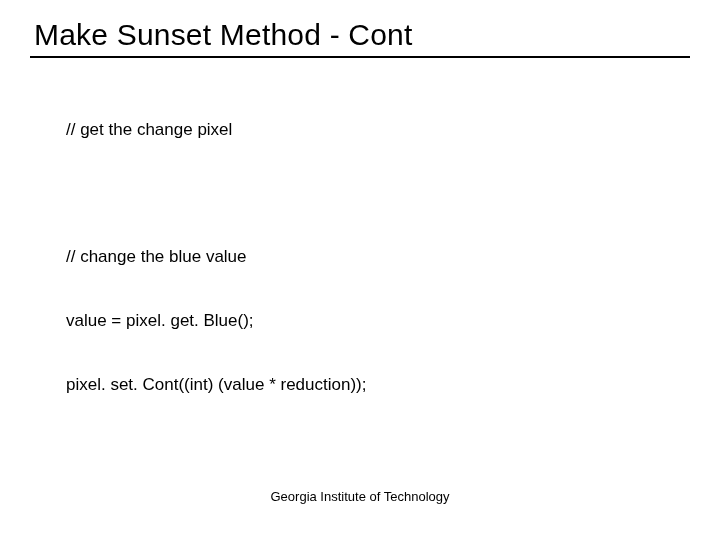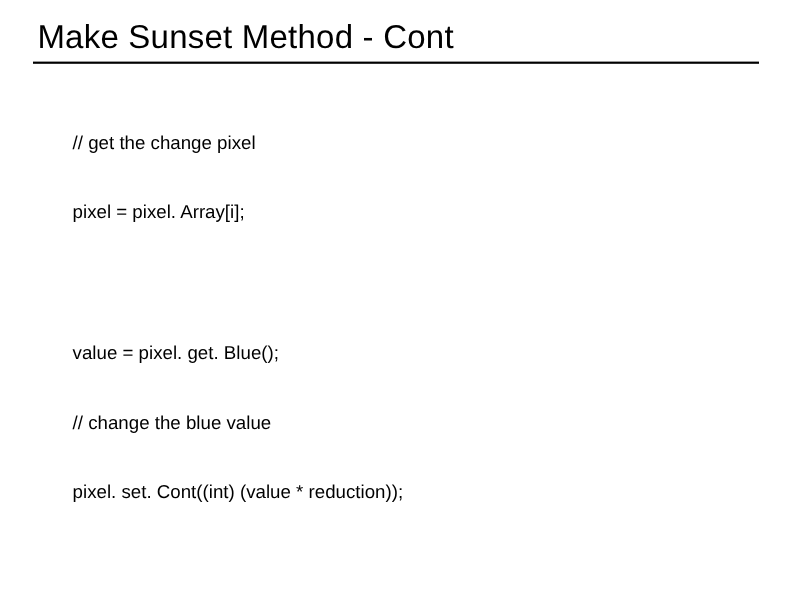--- a/index.html
+++ b/index.html
@@ -48,28 +48,28 @@
   }
 </style>
 </head>
 <body>
 
 <div class="slide">
   <h1 class="title">Make Sunset Method - Cont</h1>
   <hr class="rule">
   <div class="code-block">
     <div>// get the change pixel</div>
-    <div>pixel = pixel. Array[i];</div>
     <div>&nbsp;</div>
+    <div>// change the blue value</div>
     <div>value = pixel. get. Blue();</div>
-    <div>// change the blue value</div>
     <div>pixel. set. Cont((int) (value * reduction));</div>
     <div>&nbsp;</div>
     
     
     
     
     
     
     
     
   </div>
+  <div class="footer">Georgia Institute of Technology</div>
 </div>
 
 </body></html>

